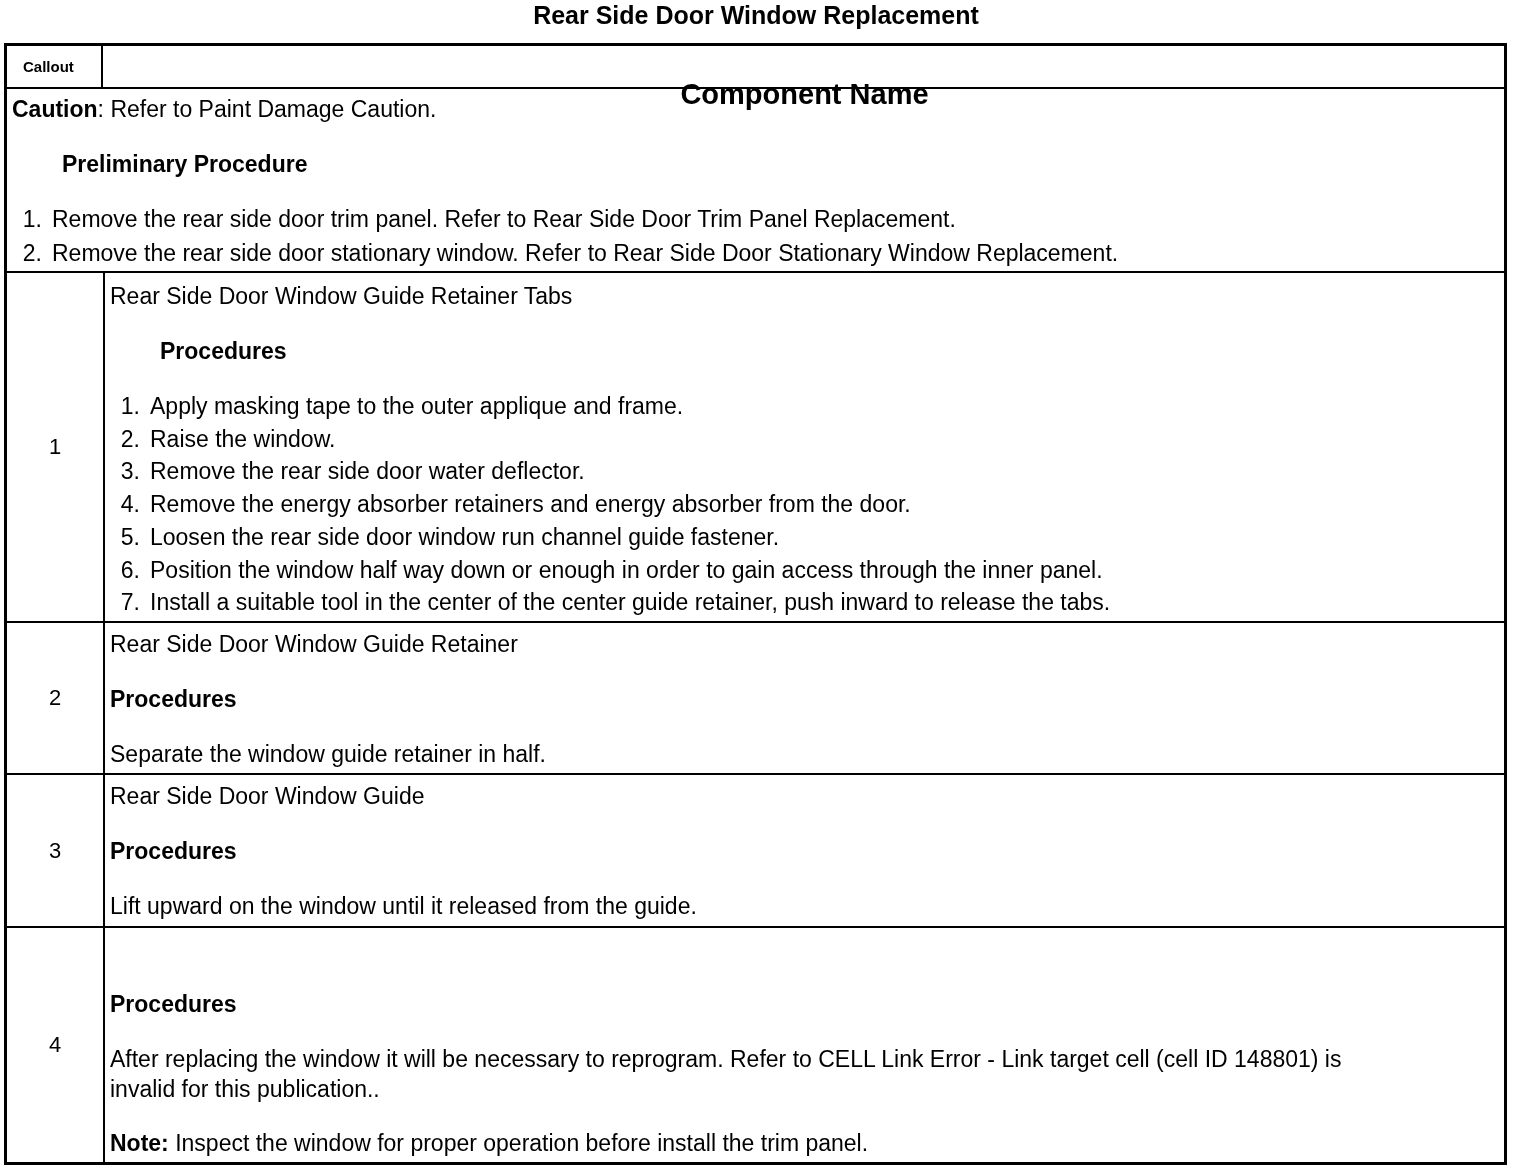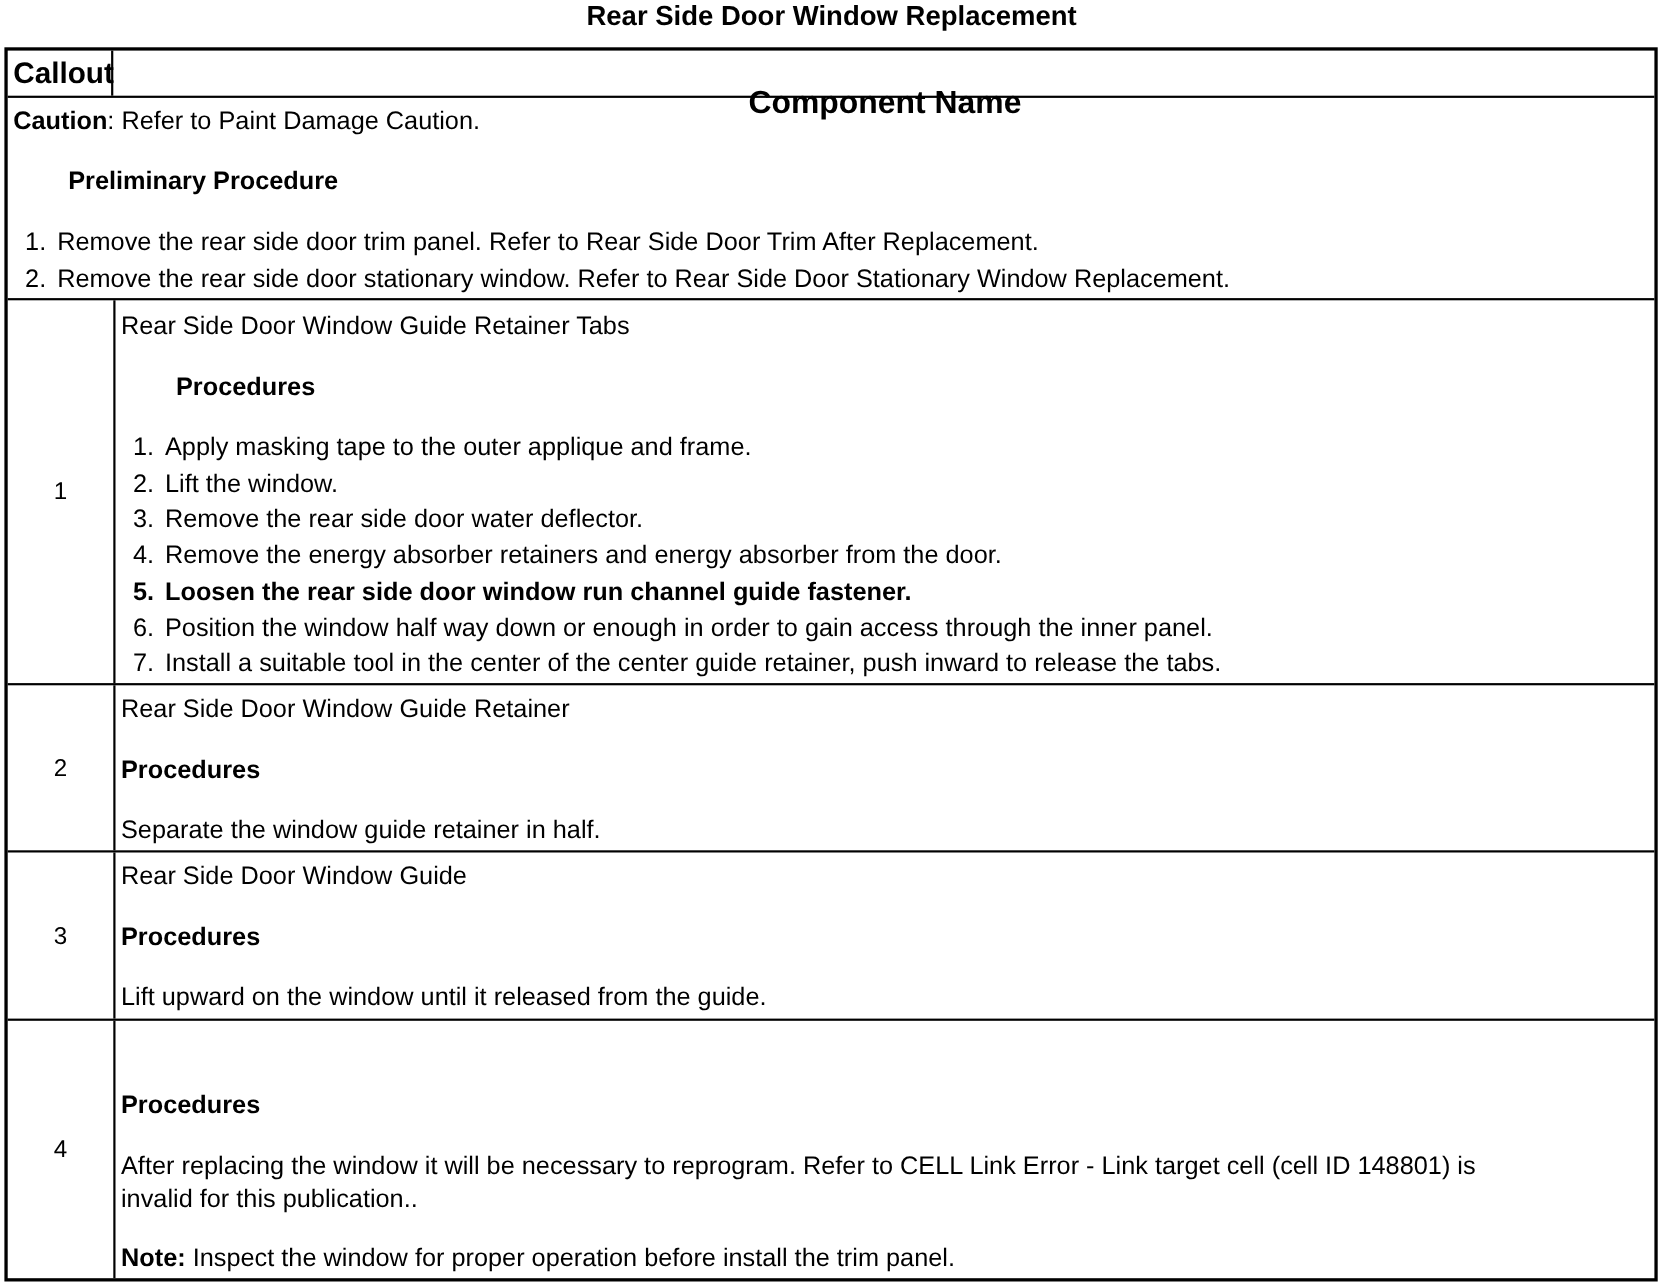--- a/index.html
+++ b/index.html
@@ -16,21 +16,21 @@
     border: 3px solid #000;
   }
   .row { position: absolute; left: 0; width: 1497px; border-bottom: 2px solid #000; box-sizing: border-box; }
   .row.last { border-bottom: none; }
   .callout-cell {
     position: absolute; left: 0; top: 0; bottom: 0; width: 96px;
     border-right: 2px solid #000; display: flex; align-items: center; justify-content: center;
     font-size: 22px;
   }
   .name-cell { position: absolute; left: 98px; top: 0; bottom: 0; right: 0; }
-  .hdr .callout-cell { font-weight: bold; font-size: 27px; justify-content: flex-start; padding-left: 5px; box-sizing: border-box; }
+  .hdr .callout-cell { font-weight: bold; font-size: 15px; justify-content: flex-start; padding-left: 16px; box-sizing: border-box; }
   .hdr .name-cell { display: flex; align-items: center; justify-content: center; font-weight: bold; font-size: 29px; margin-top: 48px; }
   .t { position: absolute; font-size: 23px; line-height: 30px; white-space: nowrap; }
   .b { font-weight: bold; }
   .num { display: inline-block; width: 27px; text-align: right; margin-right: 10px; }
 </style>
 </head>
 <body>
 
 <div class="title">Rear Side Door Window Replacement</div>
 
@@ -40,37 +40,37 @@
     <div class="callout-cell">Callout</div>
     <div class="name-cell">Component Name</div>
   </div>
 
   <div class="row" style="top:43px; height:184px;">
     <div class="t" style="left:5px; top:48px; top:5px;">
       <span class="b">Caution</span><span>: Refer to Paint Damage Caution.</span>
     </div>
     <div class="t b" style="left:55px; top:60px;">Preliminary Procedure</div>
     <div class="t" style="left:8px; top:115px;">
-      <span class="num">1.</span><span>Remove the rear side door trim panel. Refer to Rear Side Door Trim After Replacement.</span>
+      <span class="num">1.</span><span>Remove the rear side door trim panel. Refer to Rear Side Door Trim Panel Replacement.</span>
     </div>
     <div class="t" style="left:8px; top:149px;">
       <span class="num">2.</span><span>Remove the rear side door stationary window. Refer to Rear Side Door Stationary Window Replacement.</span>
     </div>
   </div>
 
   <div class="row" style="top:227px; height:350px;">
     <div class="callout-cell">1</div>
     <div class="name-cell">
       <div class="t" style="left:5px; top:8px;">Rear Side Door Window Guide Retainer Tabs</div>
       <div class="t b" style="left:55px; top:63px;">Procedures</div>
       <div class="t" style="left:8px; top:118px;"><span class="num">1.</span><span>Apply masking tape to the outer applique and frame.</span></div>
-      <div class="t" style="left:8px; top:151px;"><span class="num">2.</span><span>Lift the window.</span></div>
+      <div class="t" style="left:8px; top:151px;"><span class="num">2.</span><span>Raise the window.</span></div>
       <div class="t" style="left:8px; top:183px;"><span class="num">3.</span><span>Remove the rear side door water deflector.</span></div>
       <div class="t" style="left:8px; top:216px;"><span class="num">4.</span><span>Remove the energy absorber retainers and energy absorber from the door.</span></div>
-      <div class="t" style="left:8px; top:249px;font-weight:bold;"><span class="num">5.</span><span>Loosen the rear side door window run channel guide fastener.</span></div>
+      <div class="t" style="left:8px; top:249px;"><span class="num">5.</span><span>Loosen the rear side door window run channel guide fastener.</span></div>
       <div class="t" style="left:8px; top:282px;"><span class="num">6.</span><span>Position the window half way down or enough in order to gain access through the inner panel.</span></div>
       <div class="t" style="left:8px; top:314px;"><span class="num">7.</span><span>Install a suitable tool in the center of the center guide retainer, push inward to release the tabs.</span></div>
     </div>
   </div>
 
   <div class="row" style="top:577px; height:152px;">
     <div class="callout-cell">2</div>
     <div class="name-cell">
       <div class="t" style="left:5px; top:6px;">Rear Side Door Window Guide Retainer</div>
       <div class="t b" style="left:5px; top:61px;">Procedures</div>

